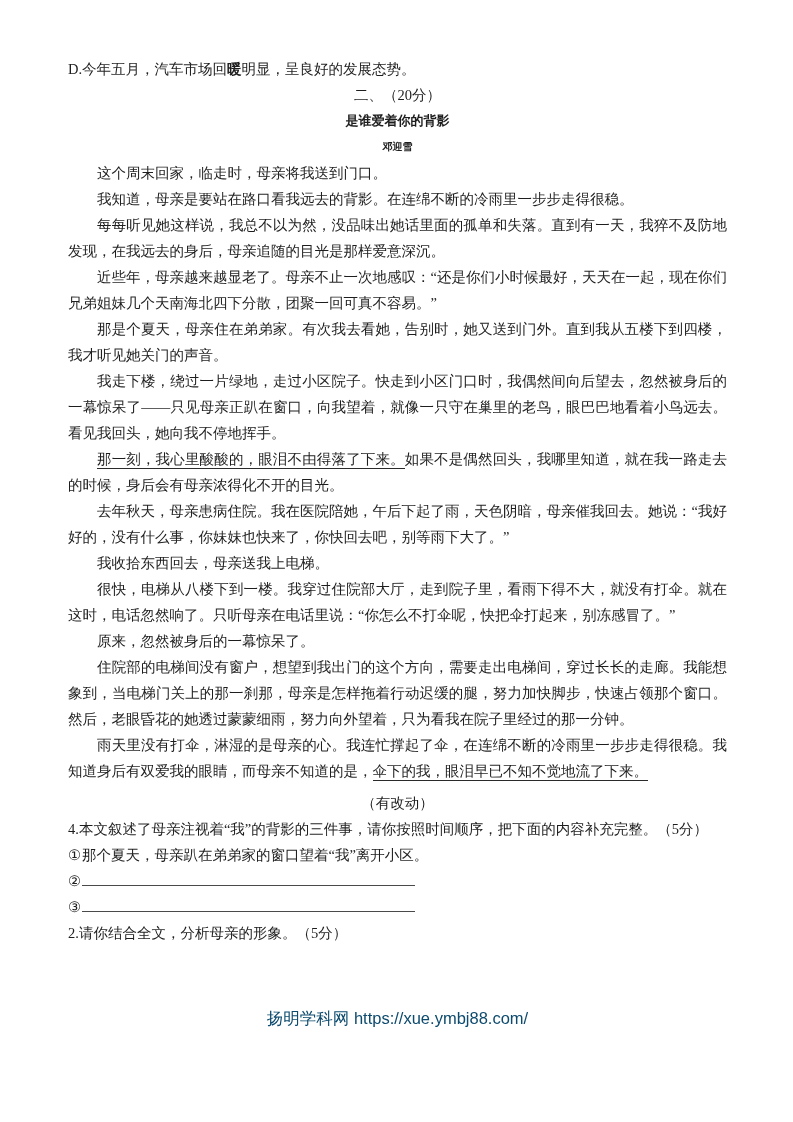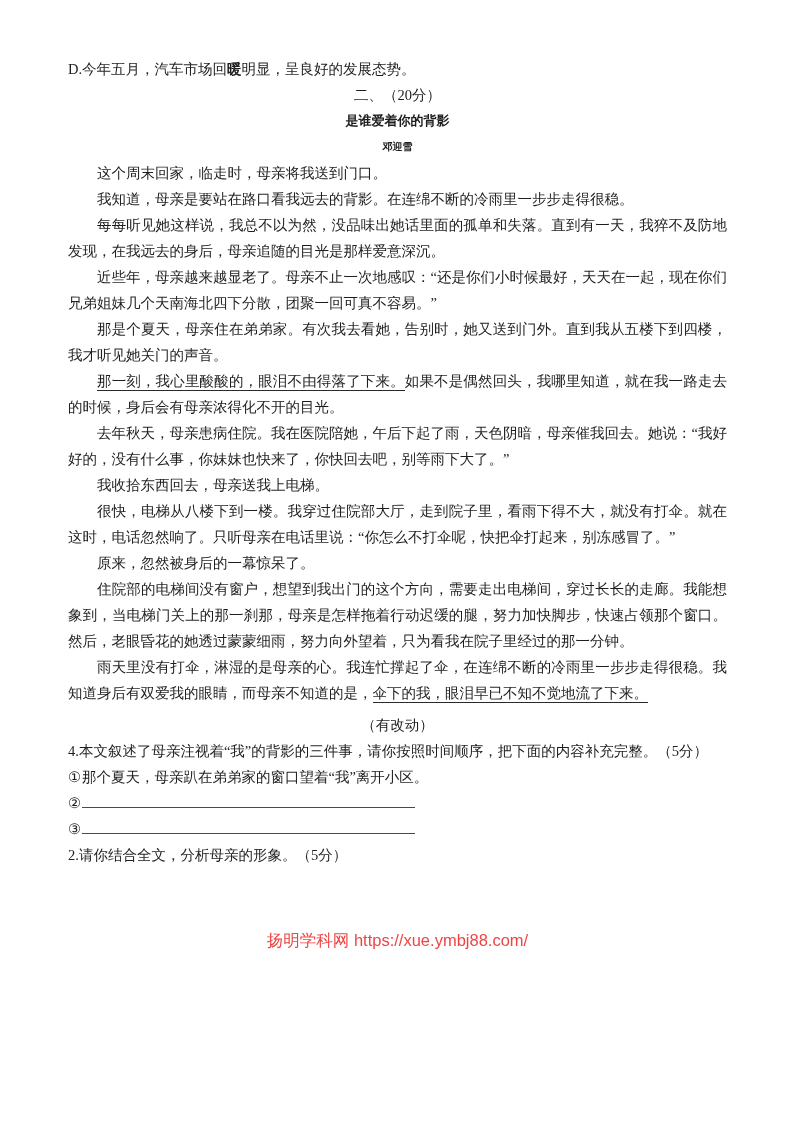--- a/index.html
+++ b/index.html
@@ -34,21 +34,21 @@
     height: 14px;
     border-bottom: 1px solid #4a4a4a;
     vertical-align: baseline;
   }
   .q-marker { letter-spacing: 1px; }
   .footer {
     margin-top: 60px;
     text-align: center;
     font-family: "Liberation Sans", "DejaVu Sans", sans-serif;
     font-size: 16.5px;
-    color: #ef4444;
+    color: #0c4a6e;
     line-height: 24px;
   }
   .footer span { white-space: pre; }
 </style>
 </head>
 <body>
 
 <div class="page">
 
   <p class="line"><span>D.</span><span>今年五月，汽车市场回</span><b class="emph">暖</b><span>明显，呈良好的发展态势。</span></p>
@@ -57,20 +57,21 @@
 
   <p class="line center article-title">是谁爱着你的背影</p>
 
   <p class="line center article-author">邓迎雪</p>
 
   <p class="para">这个周末回家，临走时，母亲将我送到门口。</p>
   <p class="para">我知道，母亲是要站在路口看我远去的背影。在连绵不断的冷雨里一步步走得很稳。</p>
   <p class="para">每每听见她这样说，我总不以为然，没品味出她话里面的孤单和失落。直到有一天，我猝不及防地发现，在我远去的身后，母亲追随的目光是那样爱意深沉。</p>
   <p class="para">近些年，母亲越来越显老了。母亲不止一次地感叹：“还是你们小时候最好，天天在一起，现在你们兄弟姐妹几个天南海北四下分散，团聚一回可真不容易。”</p>
   <p class="para">那是个夏天，母亲住在弟弟家。有次我去看她，告别时，她又送到门外。直到我从五楼下到四楼，我才听见她关门的声音。</p>
+  <p class="para">我走下楼，绕过一片绿地，走过小区院子。快走到小区门口时，我偶然间向后望去，忽然被身后的一幕惊呆了——只见母亲正趴在窗口，向我望着，就像一只守在巢里的老鸟，眼巴巴地看着小鸟远去。看见我回头，她向我不停地挥手。</p>
 
   <p class="para"><span class="u">那一刻，我心里酸酸的，眼泪不由得落了下来。</span><span>如果不是偶然回头，我哪里知道，就在我一路走去的时候，身后会有母亲浓得化不开的目光。</span></p>
 
   <p class="para">去年秋天，母亲患病住院。我在医院陪她，午后下起了雨，天色阴暗，母亲催我回去。她说：“我好好的，没有什么事，你妹妹也快来了，你快回去吧，别等雨下大了。”</p>
   <p class="para">我收拾东西回去，母亲送我上电梯。</p>
   <p class="para">很快，电梯从八楼下到一楼。我穿过住院部大厅，走到院子里，看雨下得不大，就没有打伞。就在这时，电话忽然响了。只听母亲在电话里说：“你怎么不打伞呢，快把伞打起来，别冻感冒了。”</p>
   <p class="para">原来，忽然被身后的一幕惊呆了。</p>
   <p class="para">住院部的电梯间没有窗户，想望到我出门的这个方向，需要走出电梯间，穿过长长的走廊。我能想象到，当电梯门关上的那一刹那，母亲是怎样拖着行动迟缓的腿，努力加快脚步，快速占领那个窗口。然后，老眼昏花的她透过蒙蒙细雨，努力向外望着，只为看我在院子里经过的那一分钟。</p>
 
   <p class="para"><span>雨天里没有打伞，淋湿的是母亲的心。我连忙撑起了伞，在连绵不断的冷雨里一步步走得很稳。我知道身后有双爱我的眼睛，而母亲不知道的是，</span><span class="u">伞下的我，眼泪早已不知不觉地流了下来。</span></p>

